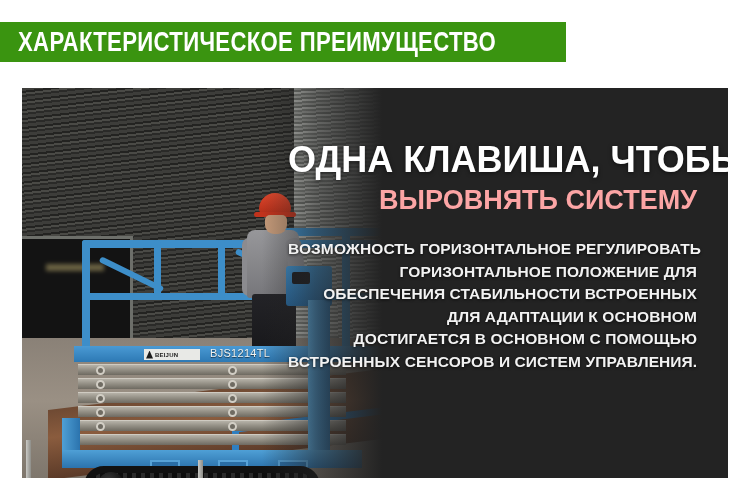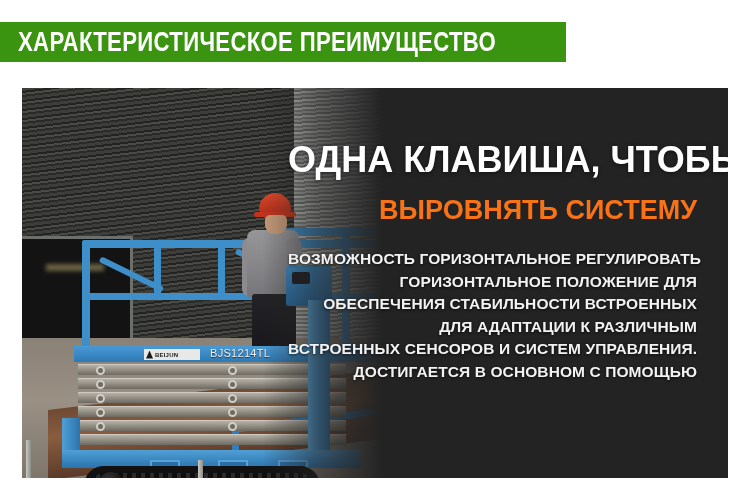--- a/index.html
+++ b/index.html
@@ -377,28 +377,28 @@
     font-family: "Liberation Sans Narrow", "Liberation Sans", sans-serif;
     font-weight: 700;
     font-size: 36px;
     line-height: 40px;
     letter-spacing: 0px;
     white-space: nowrap;
     margin: 0;
     text-shadow: 0 1px 4px rgba(0,0,0,.55);
   }
   #headline-secondary {
-    color: #f97316;
+    color: #fca5a5;
     font-family: "Liberation Sans Narrow", "Liberation Sans", sans-serif;
     font-weight: 700;
     font-size: 27px;
     line-height: 32px;
     letter-spacing: 0px;
     white-space: nowrap;
-    margin: 14px 0 0 0;
+    margin: 4px 0 0 0;
   }
   #body-copy {
     margin: 22px 0 0 0;
     color: #f2f2f2;
     font-family: "Liberation Sans Narrow", "Liberation Sans", sans-serif;
     font-weight: 700;
     font-size: 15.5px;
     line-height: 22.5px;
     letter-spacing: 0.1px;
     text-shadow: 0 1px 3px rgba(0,0,0,.7);
@@ -493,19 +493,19 @@
     <div id="photo-fade"></div>
   </div>
 
   <div id="text-block">
     <h1 id="headline-primary">ОДНА КЛАВИША, ЧТОБЫ</h1>
     <h2 id="headline-secondary">ВЫРОВНЯТЬ СИСТЕМУ</h2>
     <div id="body-copy">
       <span class="copy-line">ВОЗМОЖНОСТЬ ГОРИЗОНТАЛЬНОЕ РЕГУЛИРОВАТЬ</span>
       <span class="copy-line">ГОРИЗОНТАЛЬНОЕ ПОЛОЖЕНИЕ ДЛЯ</span>
       <span class="copy-line">ОБЕСПЕЧЕНИЯ СТАБИЛЬНОСТИ ВСТРОЕННЫХ</span>
-      <span class="copy-line">ДЛЯ АДАПТАЦИИ К РАЗЛИЧНЫМ</span>
+      <span class="copy-line">ДЛЯ АДАПТАЦИИ К ОСНОВНОМ</span>
+      <span class="copy-line">ДОСТИГАЕТСЯ В ОСНОВНОМ С ПОМОЩЬЮ</span>
       <span class="copy-line">ВСТРОЕННЫХ СЕНСОРОВ И СИСТЕМ УПРАВЛЕНИЯ.</span>
-      <span class="copy-line">ДОСТИГАЕТСЯ В ОСНОВНОМ С ПОМОЩЬЮ</span>
     </div>
   </div>
 
 </div>
 
 </body></html>

